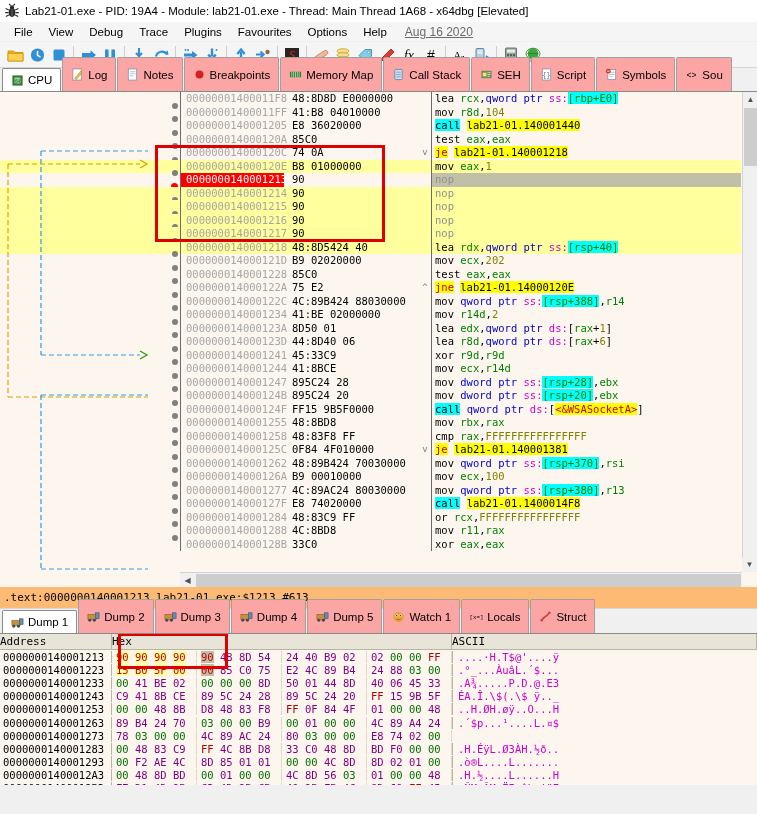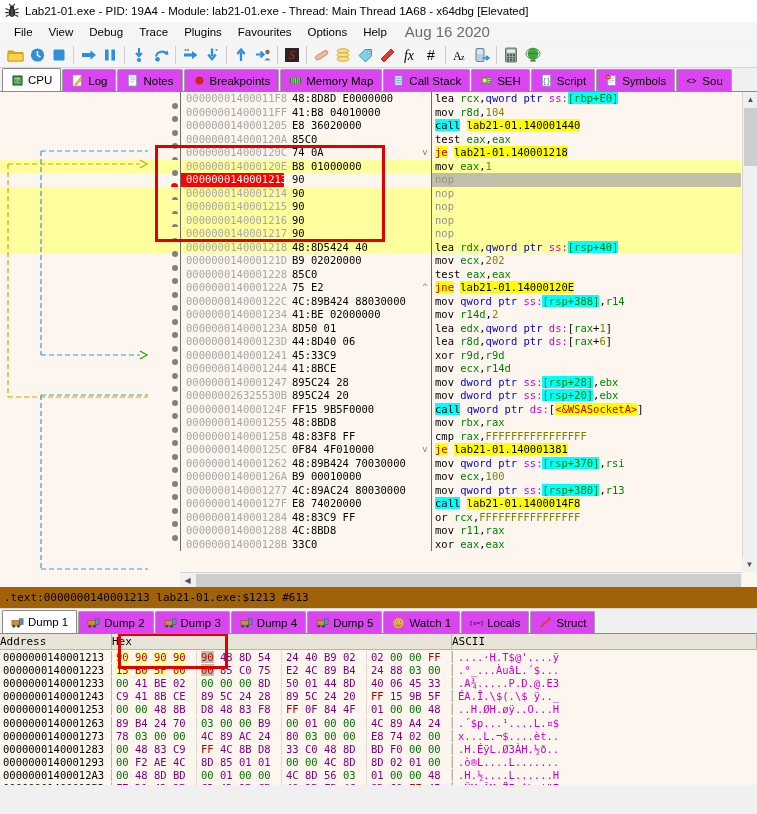--- a/index.html
+++ b/index.html
@@ -20,42 +20,42 @@
   }
   .bug-icon { width:16px; height:16px; margin-right:5px; flex:0 0 auto; }
 
   
   .menubar {
     height:20px; background:#f5f5f5;
     display:flex; align-items:center; padding-left:6px;
     border-bottom:1px solid #f0f0f0;
   }
   .menuitem { padding:2px 8px; font-size:11.5px; color:#000; }
-  .menu-date { padding:2px 10px; font-size:15px; color:#6b6b6b; }
+  .menu-date { padding:2px 10px; font-size:12px; color:#6b6b6b;text-decoration:underline; }
 
   
   .toolbar {
     height:26px; background:#f5f5f5;
     display:flex; align-items:center; padding-left:4px;
     border-bottom:1px solid #d6d6d6;
   }
   .tbtn { width:22px; height:22px; display:flex; align-items:center;
           justify-content:center; flex:0 0 auto; }
   .tsep { width:1px; height:18px; background:#cfcfcf; margin:0 3px; flex:0 0 auto; }
 
   
   .tabstrip {
     height:24px; background:#f0f0f0; display:flex; align-items:flex-end;
     border-bottom:1px solid #8a8a8a; padding-left:2px;
   }
   .tab {
-    height:22px; display:flex; align-items:center; gap:4px;
+    height:34px; display:flex; align-items:center; gap:4px;
     padding:0 8px; font-size:11.5px;
     border:1px solid #a0a0a0; border-bottom:none;
-    background:#d946ef;
+    background:#fca5a5;
     margin-right:1px;
     border-radius:2px 2px 0 0;
     white-space:nowrap;
   }
   .tab.active { background:#fff; height:23px; border-color:#8a8a8a; }
   .tab .ticon { width:13px; height:13px; flex:0 0 auto; }
 
   
   .disasm-wrap {
     position:relative; height:495px; background:#fdf6ef;
@@ -116,21 +116,21 @@
 
   
   .jlines { position:absolute; left:0; top:0; width:180px; height:100%;
             pointer-events:none; }
 
   
   .redbox { position:absolute; border:3px solid #e00000; pointer-events:none; }
 
   
   .statusline {
-    height:22px; background:#a16207; display:flex; align-items:center;
+    height:22px; background:#fdba74; display:flex; align-items:center;
     padding-left:4px;
     font-family:"DejaVu Sans Mono", monospace; font-size:11px; color:#000;
     border-bottom:1px solid #d8d8d8;
   }
 
   
   .dumptabs {
     height:25px; background:#f0f0f0; display:flex; align-items:flex-end;
     border-bottom:1px solid #8a8a8a; padding-left:2px;
   }
@@ -612,21 +612,21 @@
         </span>
         <span class="addr">0000000140001247</span>
         <span class="bytes">895C24 28</span>
         <span class="jarrow"></span>
         <span class="txt"><span class="mn">mov </span><span class="kw">dword ptr </span><span class="seg">ss:</span><span class="memreg">[rsp+28]</span><span class="mn">,</span><span class="reg">ebx</span></span>
       </div>
       <div class="row">
         <span class="gutter">
           <span class="bpdot"></span>
         </span>
-        <span class="addr">000000026325530B</span>
+        <span class="addr">000000014000124B</span>
         <span class="bytes">895C24 20</span>
         <span class="jarrow"></span>
         <span class="txt"><span class="mn">mov </span><span class="kw">dword ptr </span><span class="seg">ss:</span><span class="memreg">[rsp+20]</span><span class="mn">,</span><span class="reg">ebx</span></span>
       </div>
       <div class="row">
         <span class="gutter">
           <span class="bpdot"></span>
         </span>
         <span class="addr">000000014000124F</span>
         <span class="bytes">FF15 9B5F0000</span>
@@ -898,21 +898,20 @@
         <span class="dascii">.´$p...¹....L.¤$</span>
       </div>
       <div class="drow">
         <span class="daddr">0000000140001273</span>
         <span class="dhex">
           <span class="grp"><span class="b-purple">78</span> <span class="b-green">03</span> <span class="b-green">00</span> <span class="b-green">00</span></span>
           <span class="grp"><span class="b-purple">4C</span> <span class="b-purple">89</span> <span class="b-purple">AC</span> <span class="b-purple">24</span></span>
           <span class="grp"><span class="b-purple">80</span> <span class="b-green">03</span> <span class="b-green">00</span> <span class="b-green">00</span></span>
           <span class="grp"><span class="b-purple">E8</span> <span class="b-purple">74</span> <span class="b-purple">02</span> <span class="b-green">00</span></span>
         </span>
-        <span class="dascii">x...L.¬$....èt..</span>
       </div>
       <div class="drow">
         <span class="daddr">0000000140001283</span>
         <span class="dhex">
           <span class="grp"><span class="b-green">00</span> <span class="b-purple">48</span> <span class="b-purple">83</span> <span class="b-purple">C9</span></span>
           <span class="grp"><span class="b-red">FF</span> <span class="b-purple">4C</span> <span class="b-purple">8B</span> <span class="b-purple">D8</span></span>
           <span class="grp"><span class="b-purple">33</span> <span class="b-purple">C0</span> <span class="b-purple">48</span> <span class="b-purple">8D</span></span>
           <span class="grp"><span class="b-purple">BD</span> <span class="b-purple">F0</span> <span class="b-green">00</span> <span class="b-green">00</span></span>
         </span>
         <span class="dascii">.H.ÉÿL.Ø3ÀH.½ð..</span>

